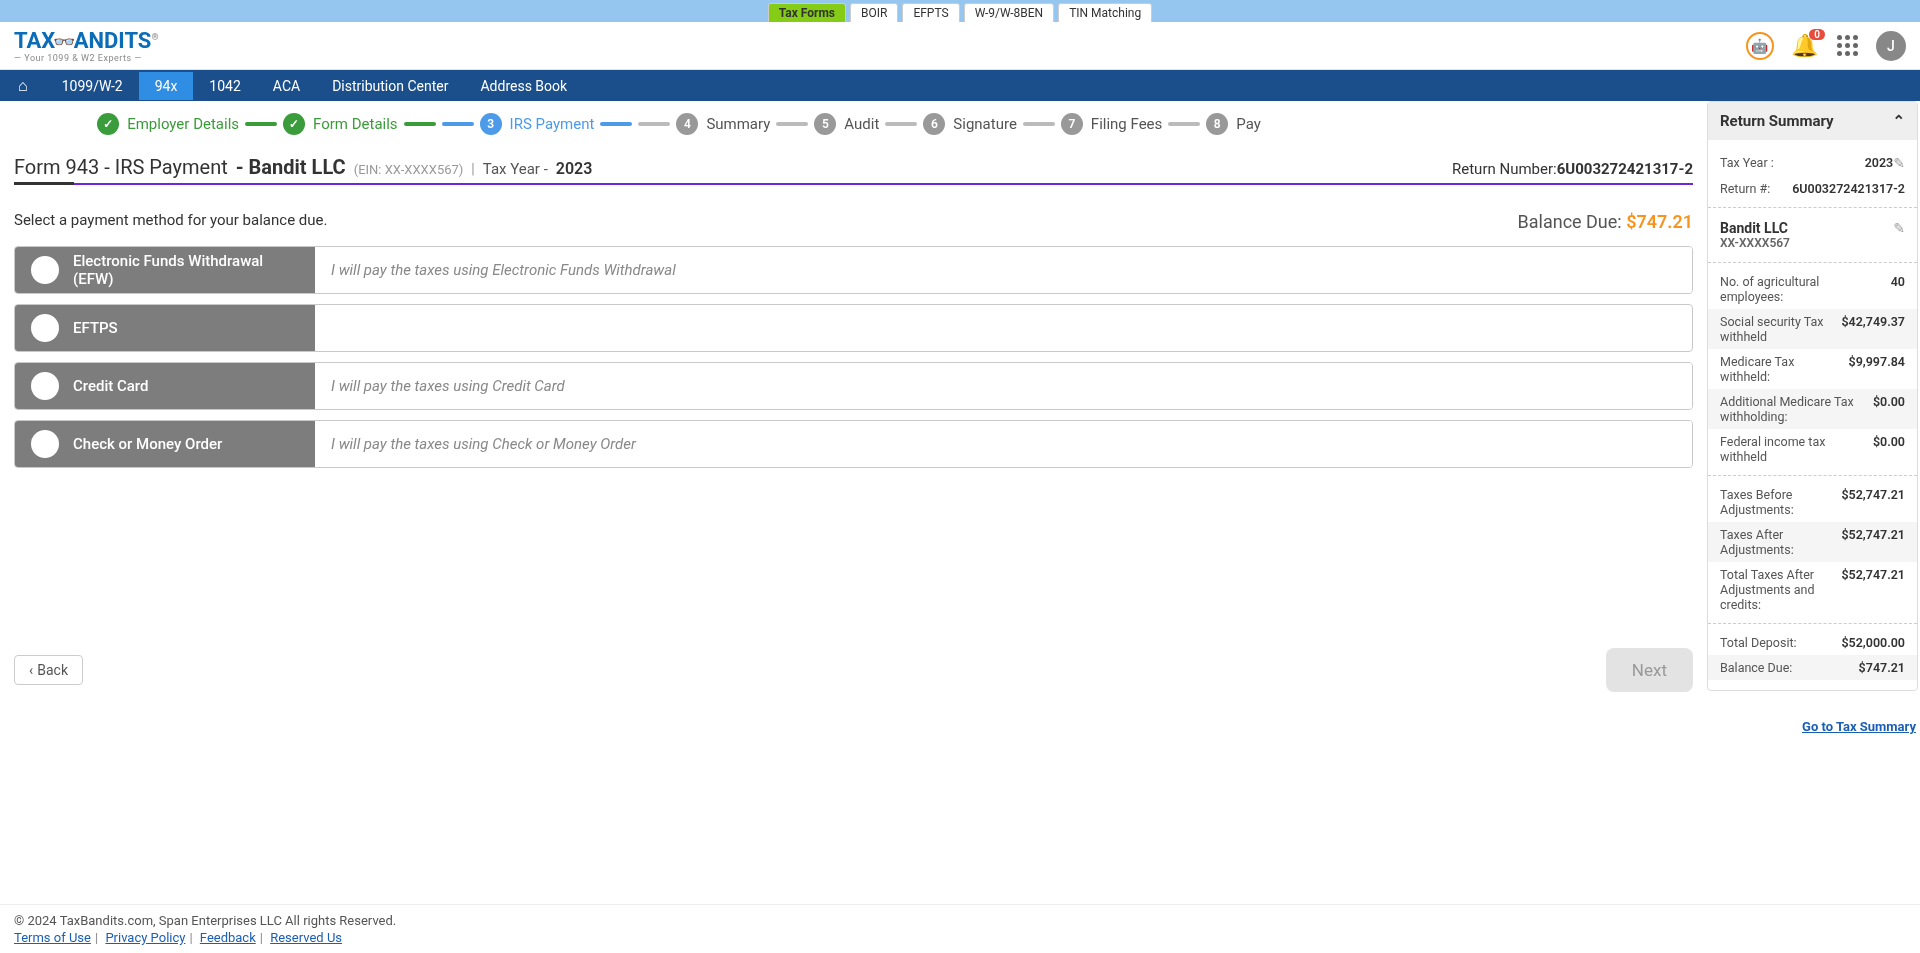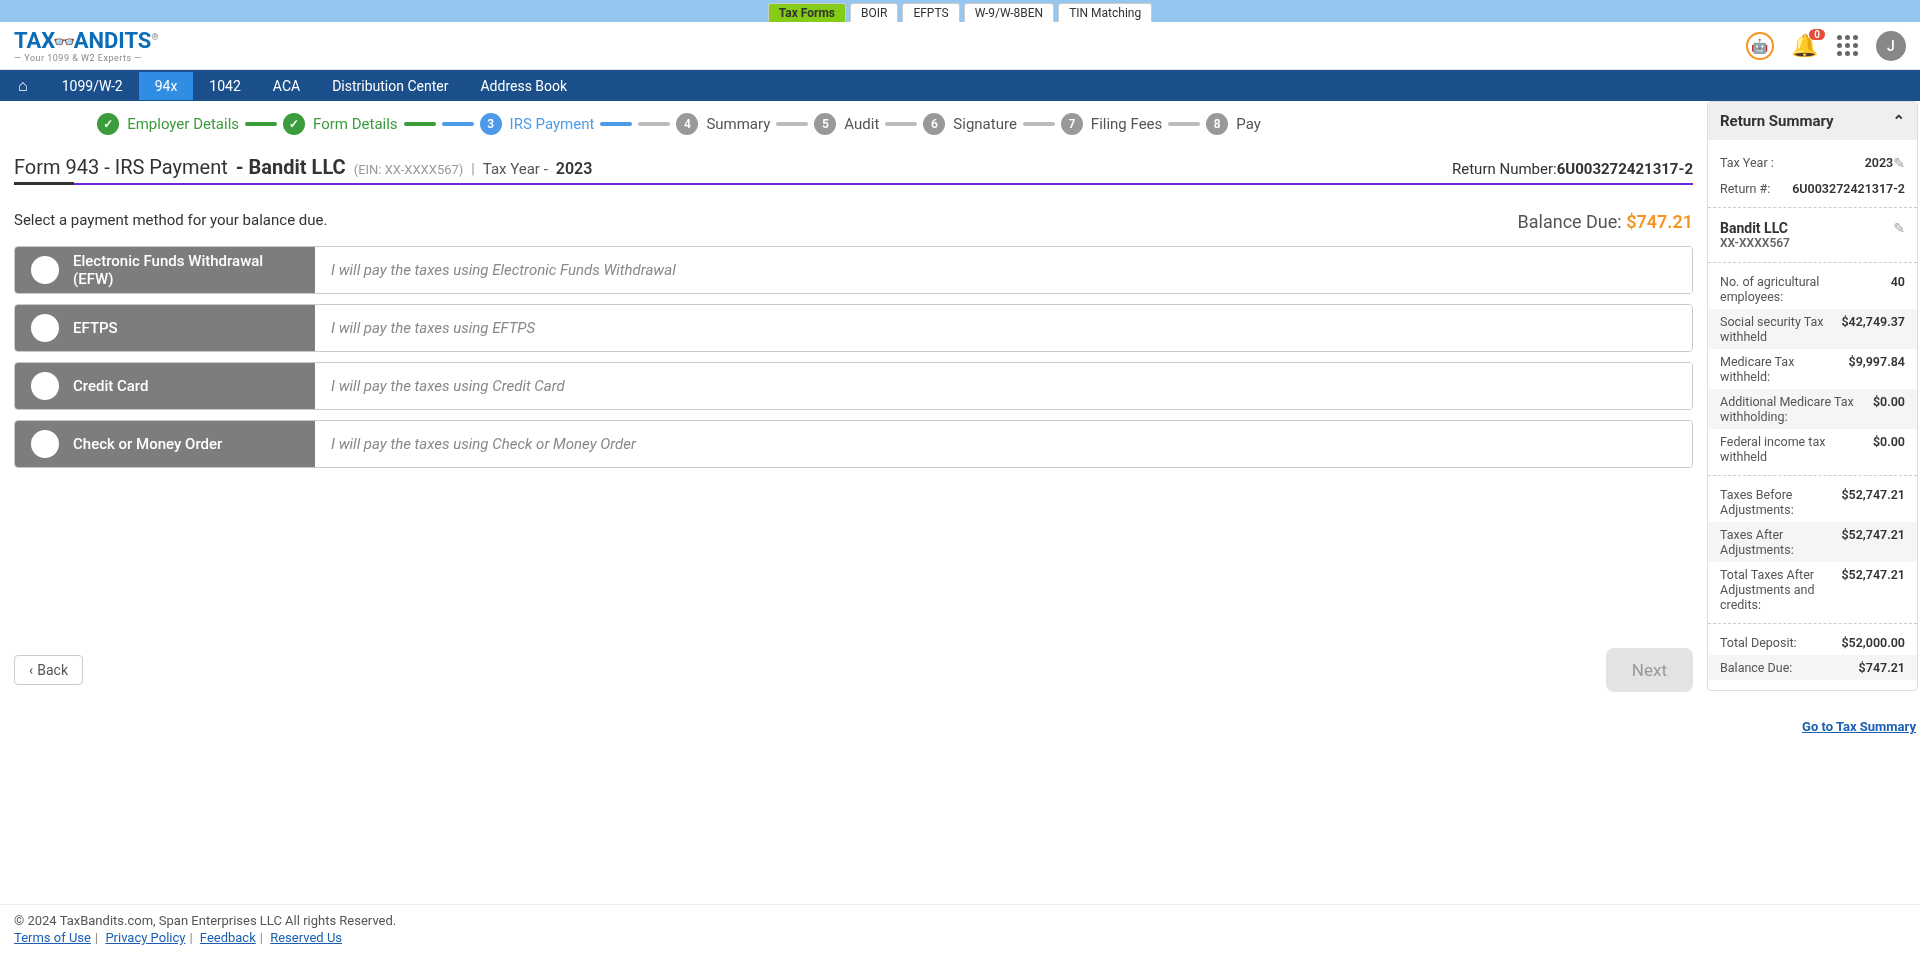--- a/index.html
+++ b/index.html
@@ -212,21 +212,20 @@
           <div class="radio"></div>
           <div class="pay-name">Electronic Funds Withdrawal (EFW)</div>
         </div>
     <div class="pay-desc">I will pay the taxes using Electronic Funds Withdrawal</div>
   </div>
   <div class="pay-option">
     <div class="pay-left">
           <div class="radio"></div>
           <div class="pay-name">EFTPS</div>
         </div>
-    <div class="pay-desc">I will pay the taxes using EFTPS</div>
   </div>
   <div class="pay-option">
     <div class="pay-left">
           <div class="radio"></div>
           <div class="pay-name">Credit Card</div>
         </div>
     <div class="pay-desc">I will pay the taxes using Credit Card</div>
   </div>
   <div class="pay-option">
     <div class="pay-left">

